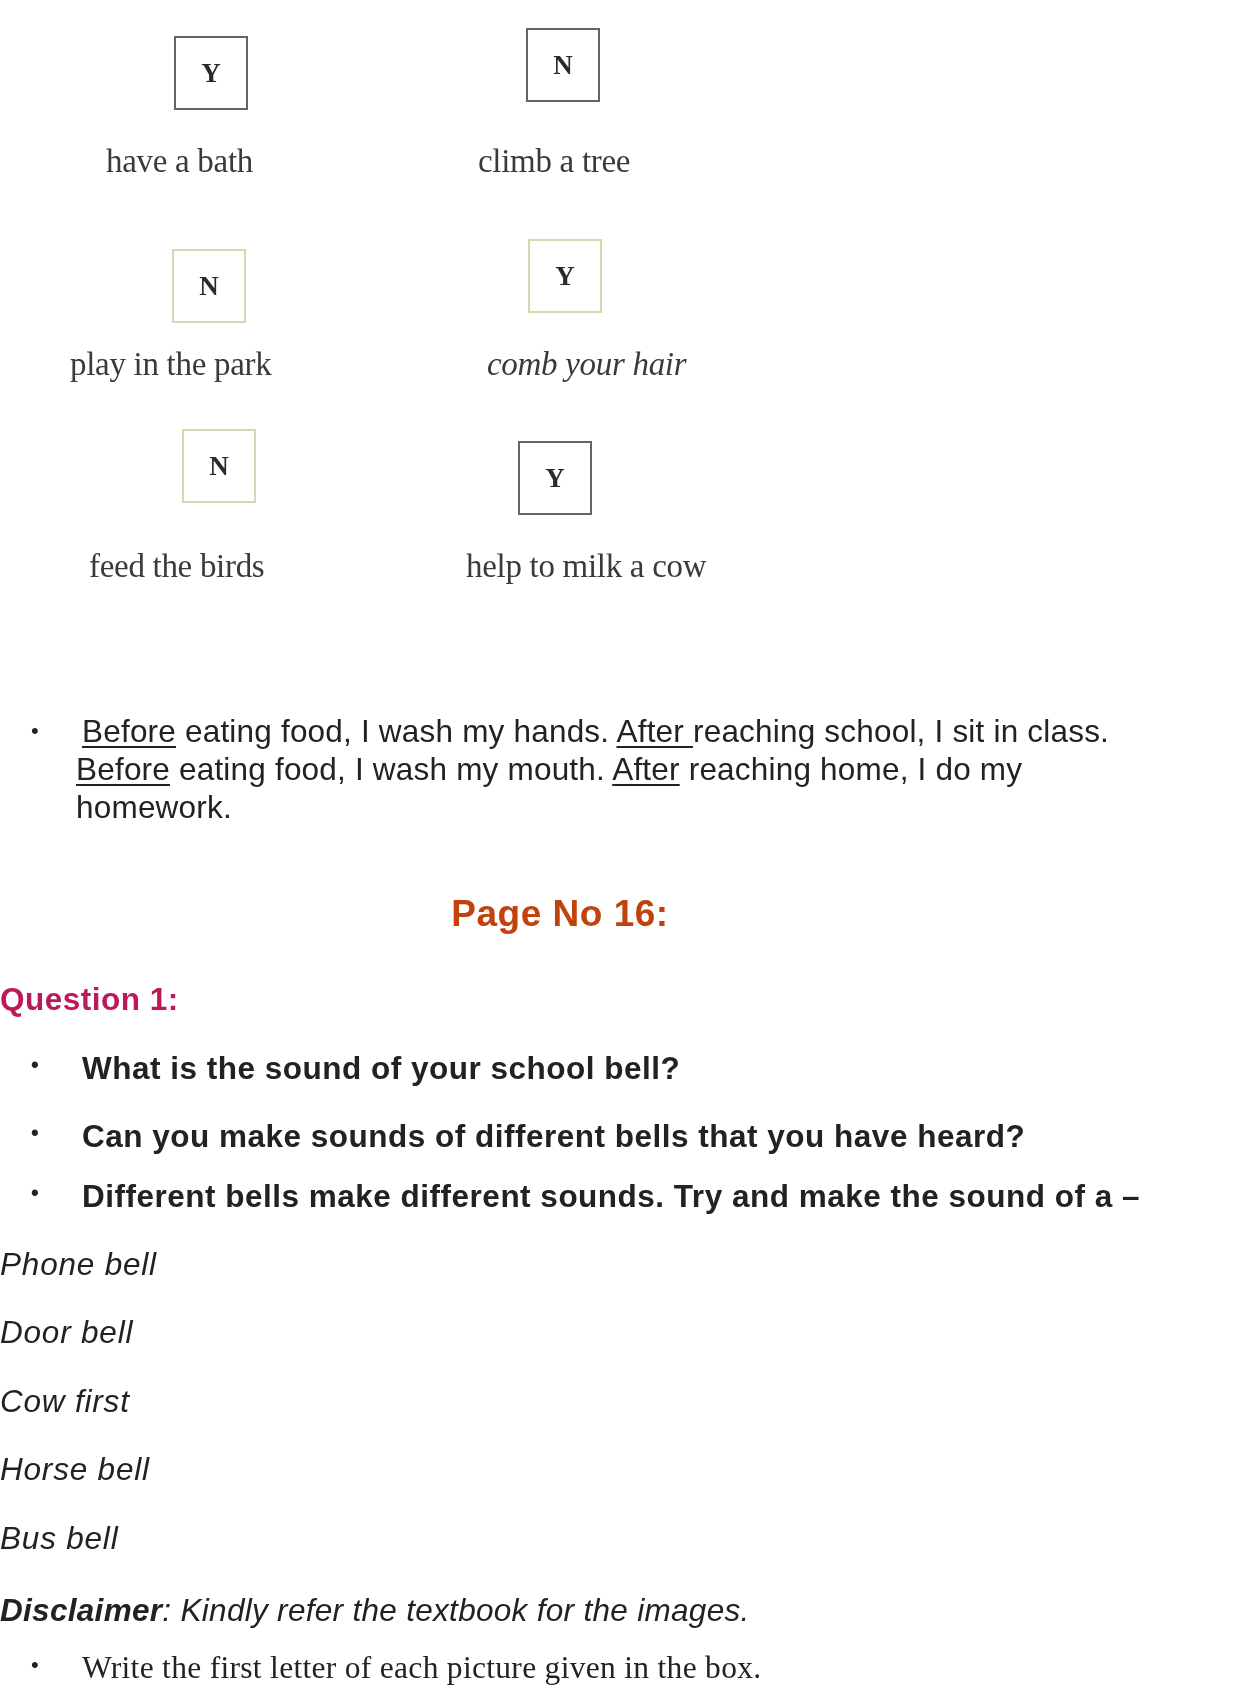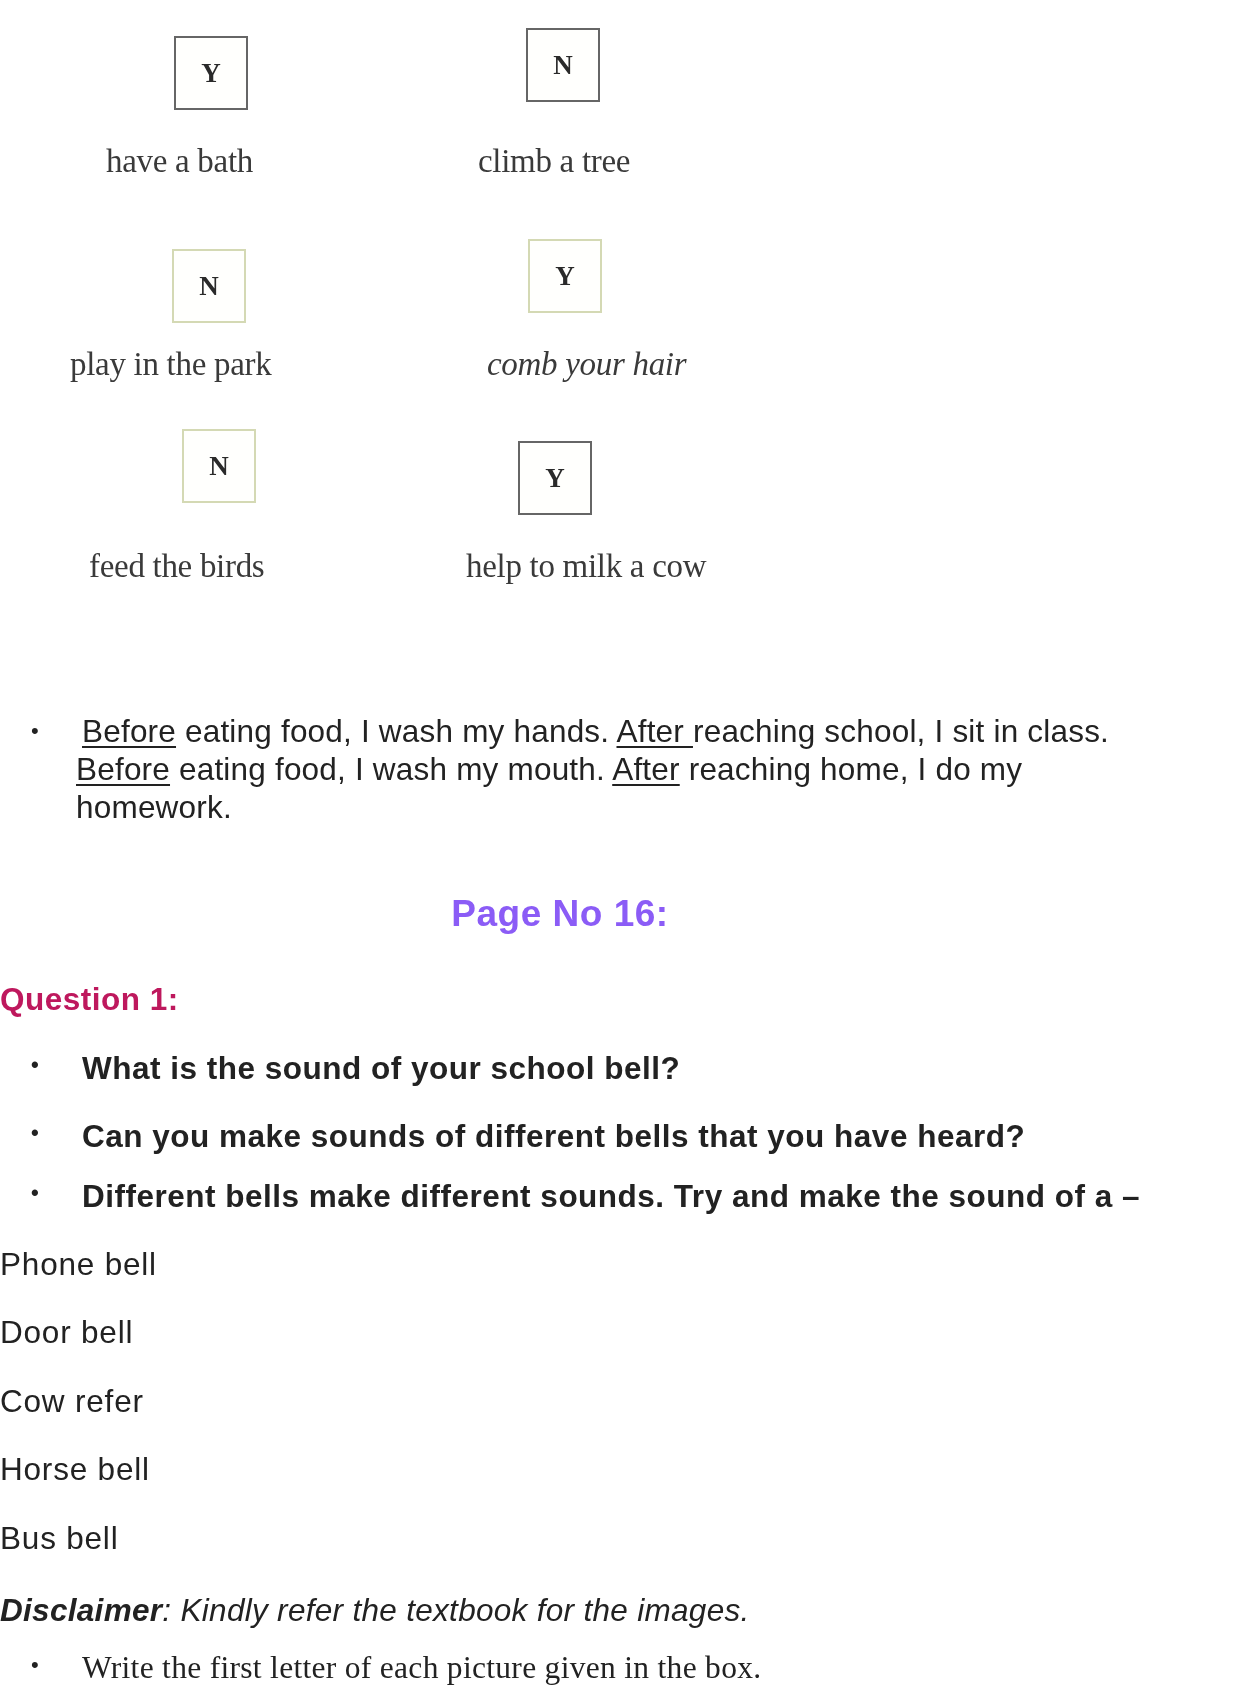--- a/index.html
+++ b/index.html
@@ -72,21 +72,21 @@
     .u { text-decoration: underline; text-underline-offset: 4px; text-decoration-thickness: 2px; }
 
     .page-heading {
       position: absolute;
       left: 0;
       top: 893px;
       width: 1120px;
       text-align: center;
       font-weight: bold;
       font-size: 37px;
-      color: #8b5cf6;
+      color: #c2410c;
       letter-spacing: 0.5px;
     }
 
     .question-heading {
       position: absolute;
       left: 0;
       top: 981px;
       font-weight: bold;
       font-size: 31.5px;
       color: #be185d;
@@ -114,20 +114,21 @@
       left: 82px;
       top: 0;
     }
 
     .bell-item {
       position: absolute;
       left: 0;
       font-size: 31.5px;
       color: #222;
       letter-spacing: 0.8px;
+      font-style: italic;
     }
 
     .disclaimer {
       position: absolute;
       left: 0;
       top: 1592px;
       font-size: 31.5px;
       font-style: italic;
       color: #222;
       white-space: nowrap;
@@ -208,21 +209,21 @@
   <span class="dot">•</span>
   <span class="txt">Can you make sounds of different bells that you have heard?</span>
 </div>
 <div class="q-bullet" style="top:1178px;">
   <span class="dot">•</span>
   <span class="txt">Different bells make different sounds. Try and make the sound of a –</span>
 </div>
 
 <div class="bell-item" style="top:1246px;">Phone bell</div>
 <div class="bell-item" style="top:1314px;">Door bell</div>
-<div class="bell-item" style="top:1383px;">Cow refer</div>
+<div class="bell-item" style="top:1383px;">Cow first</div>
 <div class="bell-item" style="top:1451px;">Horse bell</div>
 <div class="bell-item" style="top:1520px;text-align:center;">Bus bell</div>
 
 <div class="disclaimer">
   <span class="lbl">Disclaimer</span><span>: Kindly refer the textbook for the images.</span>
 </div>
 
 <div class="final-bullet">
   <span class="dot">•</span>
   <span class="txt">Write the first letter of each picture given in the box.</span>

